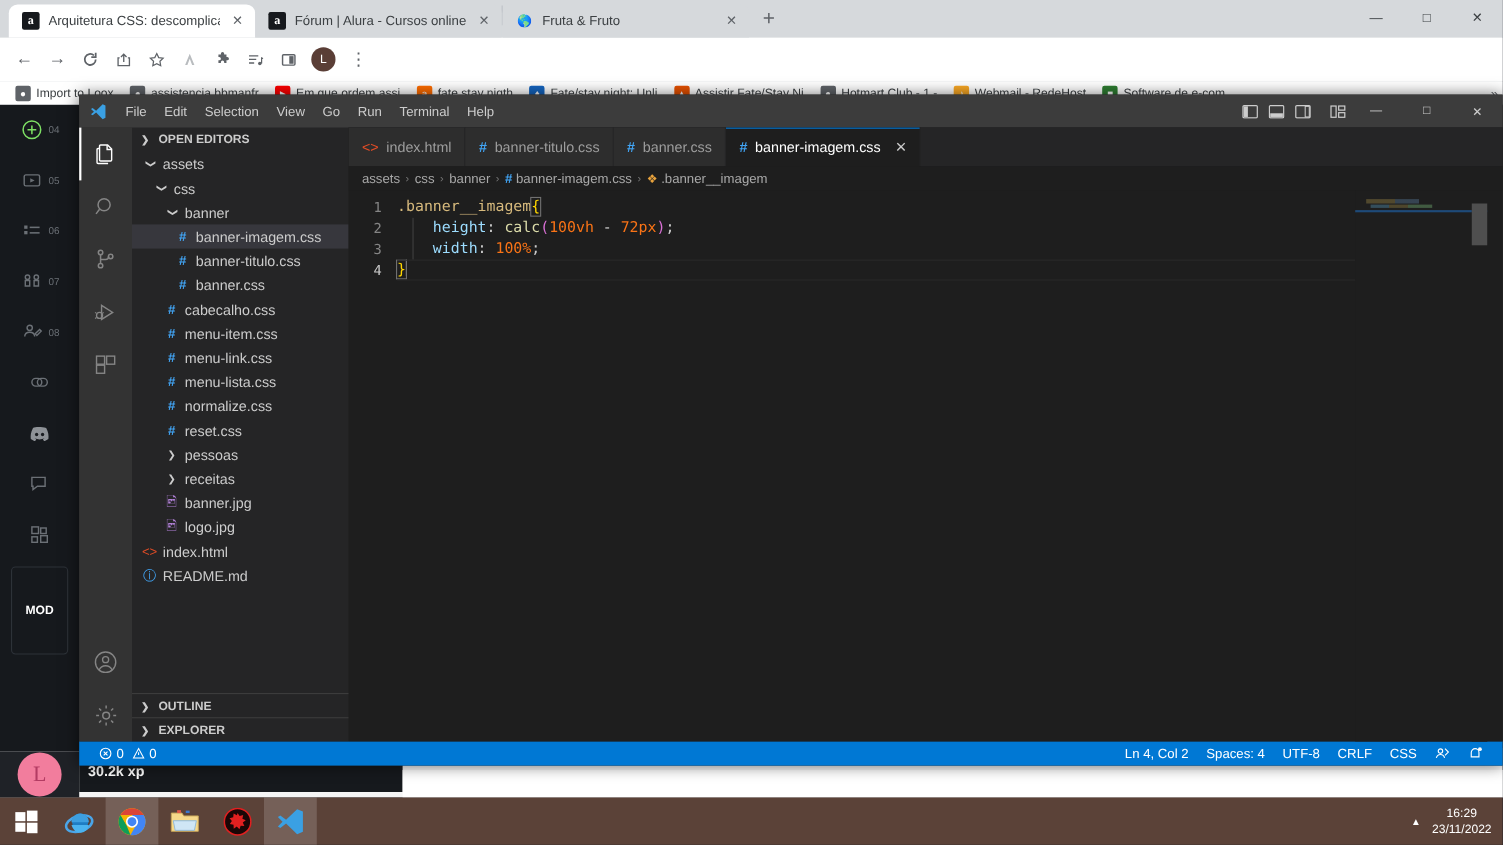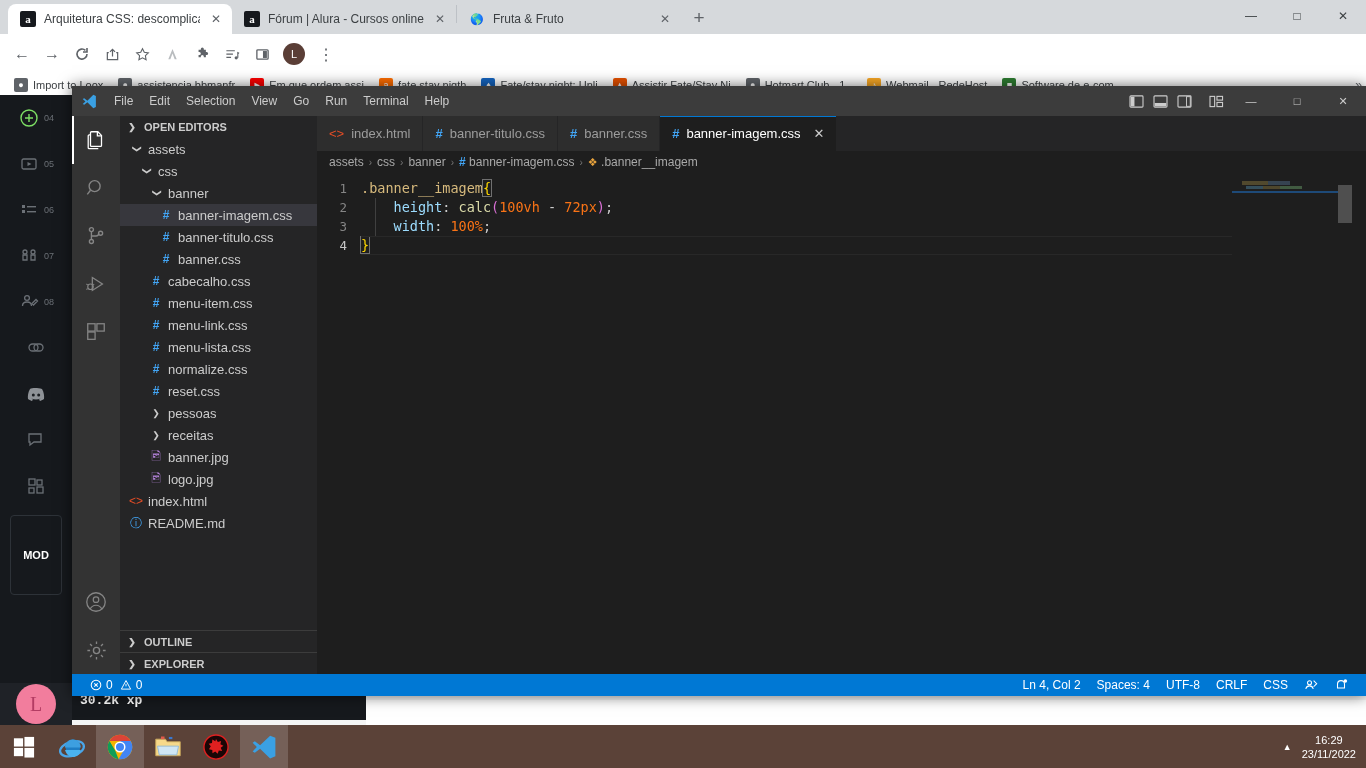--- a/index.html
+++ b/index.html
@@ -64,21 +64,21 @@
   .mod-box { margin:6px 10px 0 10px; height:80px; border:1px solid #2d3238; border-radius:4px;
              display:flex; align-items:center; justify-content:center; color:#fff;
              font-size:11px; font-weight:bold; }
   .alura-bottom { position:absolute; left:0; top:588px; width:72px; height:42px; background:#1f2227;
                   display:flex; align-items:center; justify-content:center; }
   .alura-avatar { width:40px; height:40px; border-radius:50%; background:#f27d9d; color:#b33c63;
                   display:flex; align-items:center; justify-content:center;
                   font-size:20px; font-family:"Liberation Serif", serif; }
   .xp-strip { position:absolute; left:72px; top:585px; width:294px; height:40px; background:#16191d;
               color:#fff; font-size:13px; font-weight:bold; display:flex; align-items:center;
-              padding-left:8px;font-family:Liberation Mono, monospace; }
+              padding-left:8px; }
   .page-white { position:absolute; left:366px; top:605px; width:1000px; height:25px; background:#fff; }
   .page-blank { position:absolute; left:72px; top:0; width:1294px; height:585px; background:#16191d; }
 
   
   .vscode { position:absolute; left:72px; top:86px; width:1294px; height:610px;
             background:#1e1e1e; color:#cccccc; font-size:13px;
             box-shadow: 0 0 14px rgba(0,0,0,.6); }
 
   .vs-title { height:30px; background:#3c3c3c; display:flex; align-items:center; position:relative; }
   .vs-logo { width:34px; display:flex; align-items:center; justify-content:center; }

